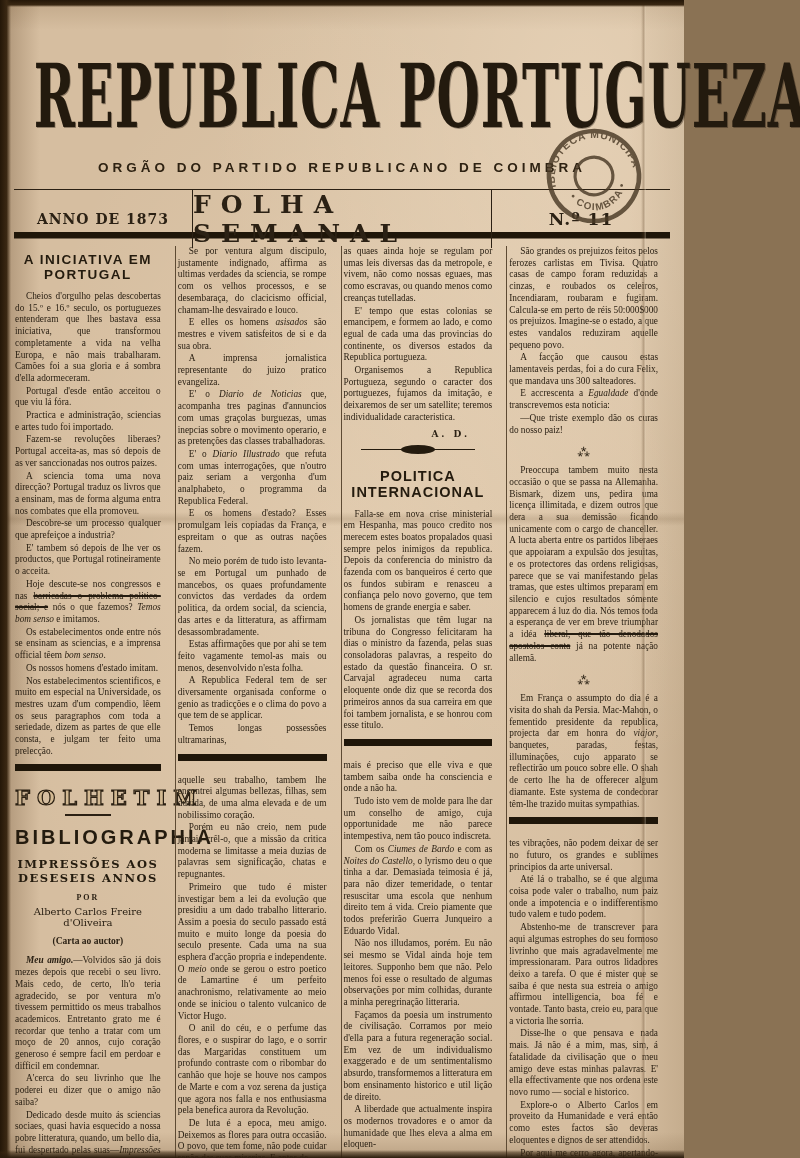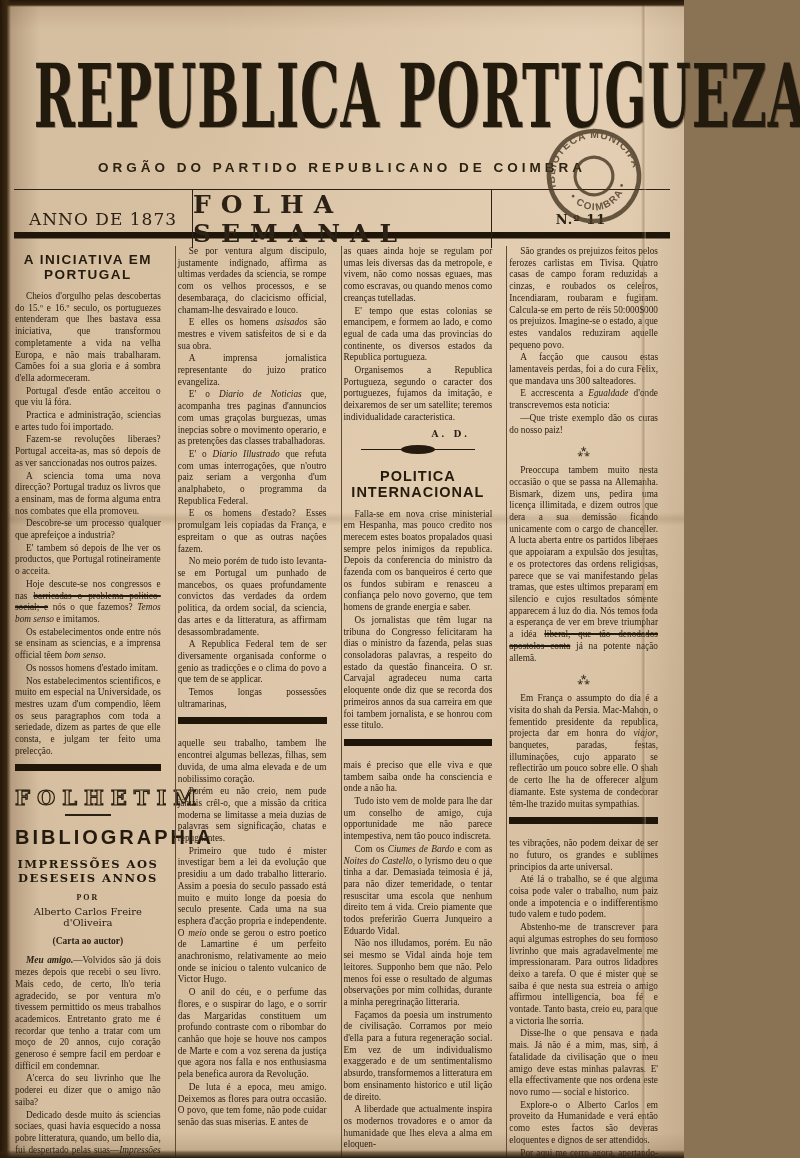--- a/index.html
+++ b/index.html
@@ -40,23 +40,23 @@
   .stamp{position:absolute;top:122px;right:36px;width:108px;height:108px;z-index:4;
          transform:rotate(-14deg);opacity:.82;}
   .stamp svg{width:100%;height:100%;}
 
   
   .band-rule{margin:14px 14px 0 14px;border-top:1.5px solid #2b2013;}
   .issue-band{display:grid;grid-template-columns:178px 1fr 178px;align-items:center;
       margin:0 14px;height:42px;}
   .issue-band .cell{height:100%;display:flex;align-items:center;justify-content:center;}
   .issue-band .mid{border-left:1.5px solid #2b2013;border-right:1.5px solid #2b2013;}
-  .issue-year{font-family:"DejaVu Serif", serif;font-weight:normal;font-size:17px;letter-spacing:1px;}
+  .issue-year{font-family:"DejaVu Serif", serif;font-weight:bold;font-size:14px;letter-spacing:1px;}
   .issue-frequency{font-family:"DejaVu Serif", serif;font-weight:bold;font-size:25px;letter-spacing:10px;}
-  .issue-number{font-family:"DejaVu Serif", serif;font-weight:bold;font-size:13px;letter-spacing:1px;}
+  .issue-number{font-family:"DejaVu Serif", serif;font-weight:bold;font-size:17px;letter-spacing:1px;}
   .thick-bar{margin:0 14px;height:6px;background:#1f1609;box-shadow:0 1px 0 rgba(31,22,9,.5);}
 
   
   .columns{display:grid;grid-template-columns:repeat(4,1fr);column-gap:20px;
       padding:8px 26px 0 15px;position:relative;}
   .col{min-width:0;}
   .col + .col{border-left:1px solid #5d4a33;padding-left:2px;margin-left:-6px;}
   .para{margin:0 0 1px 0;font-size:9.3px;line-height:11.7px;text-align:justify;
       text-indent:11px;color:#2b2114;}
   .para .i{font-style:italic;}
@@ -169,20 +169,21 @@
     </section>
     <section class="col">
       <div>
           <p class="para"><span>Se por ventura algum discipulo, justamente indignado, affirma as ultimas verdades da sciencia, se rompe com os velhos processos, e se desembaraça, do clacicismo official, chamam-lhe desvairado e louco.</span></p>
           <p class="para"><span>E elles os homens </span><span class="i">asisados</span><span> são mestres e vivem satisfeitos de si e da sua obra.</span></p>
           <p class="para"><span>A imprensa jornalistica representante do juizo pratico evangeliza.</span></p>
           <p class="para"><span>E' o </span><span class="i">Diario de Noticias</span><span> que, acompanha tres paginas d'annuncios com umas graçolas burguezas, umas inepcias sobre o movimento operario, e as pretenções das classes trabalhadoras.</span></p>
           <p class="para"><span>E' o </span><span class="i">Diario Illustrado</span><span> que refuta com umas interrogações, que n'outro paiz seriam a vergonha d'um analphabeto, o programma da Republica Federal.</span></p>
           <p class="para"><span>E os homens d'estado? Esses promulgam leis copiadas da França, e espreitam o que as outras nações fazem.</span></p>
           <p class="para"><span>No meio porém de tudo isto levanta-se em Portugal um punhado de mancebos, os quaes profundamente convictos das verdades da ordem politica, da ordem social, da sciencia, das artes e da litteratura, as affirmam desassombradamente.</span></p>
+          <p class="para"><span>Estas affirmações que por ahi se tem feito vagamente temol-as mais ou menos, desenvolvido n'esta folha.</span></p>
           <p class="para"><span>A Republica Federal tem de ser diversamente organisada conforme o genio as tradicções e o clima do povo a que tem de se applicar.</span></p>
           <p class="para"><span>Temos longas possessões ultramarinas,</span></p>
         </div>
       <div class="section-bar"></div>
       <div>
           <p class="para noindent"><span>aquelle seu trabalho, tambem lhe encontrei algumas bellezas, filhas, sem duvida, de uma alma elevada e de um nobilissimo coração.</span></p>
           <p class="para"><span>Porém eu não creio, nem pude jámais crêl-o, que a missão da critica moderna se limitasse a meia duzias de palavras sem significação, chatas e repugnantes.</span></p>
           <p class="para"><span>Primeiro que tudo é mister investigar bem a lei da evolução que presidiu a um dado trabalho litterario. Assim a poesia do seculo passado está muito e muito longe da poesia do seculo presente. Cada uma na sua esphera d'acção propria e independente. O </span><span class="i">meio</span><span> onde se gerou o estro poetico de Lamartine é um perfeito anachronismo, relativamente ao meio onde se iniciou o talento vulcanico de Victor Hugo.</span></p>
           <p class="para"><span>O anil do céu, e o perfume das flores, e o suspirar do lago, e o sorrir das Margaridas constituem um profundo contraste com o ribombar do canhão que hoje se houve nos campos de Marte e com a voz serena da justiça que agora nos falla e nos enthusiasma pela benefica aurora da Revolução.</span></p>
           <p class="para"><span>De luta é a epoca, meu amigo. Deixemos as flores para outra occasião. O povo, que tem fome, não pode cuidar senão das suas miserias. E antes de</span></p>

